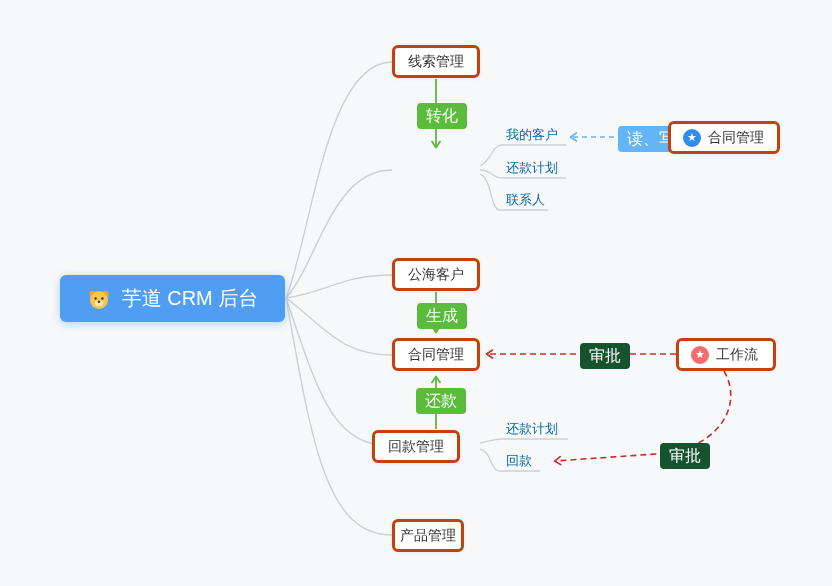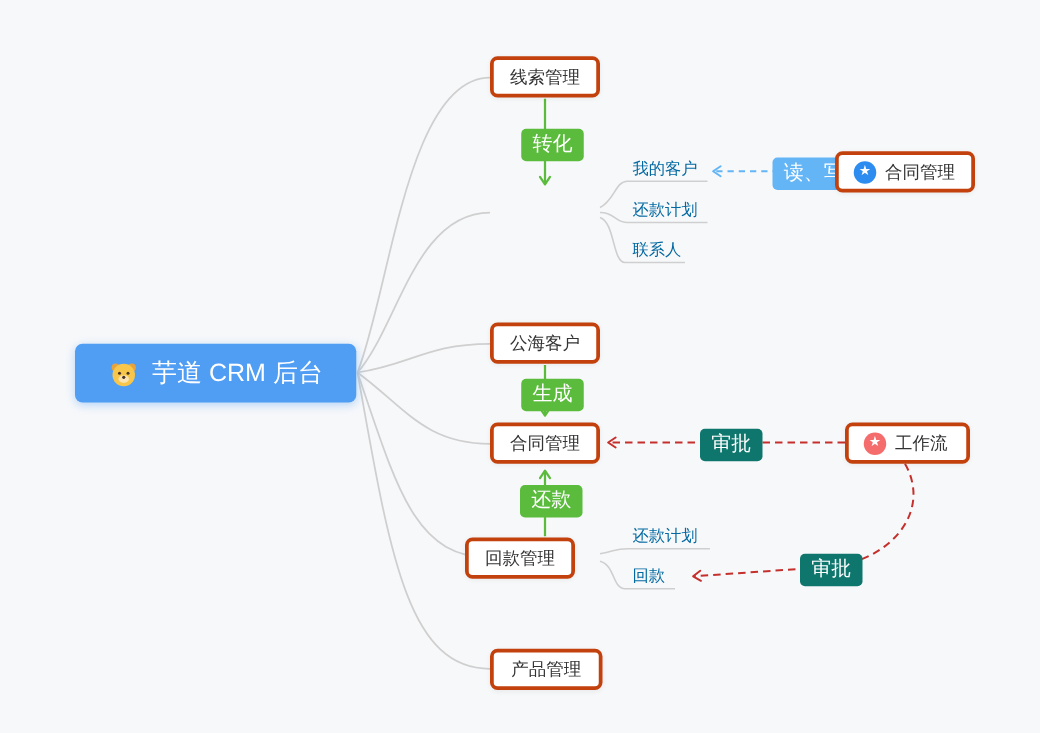--- a/index.html
+++ b/index.html
@@ -36,21 +36,21 @@
     box-sizing:border-box;
   }
   .badge{
     position:absolute;
     color:#fff;font-size:16px;line-height:1.25;
     border-radius:4px;padding:3px 9px;
     white-space:nowrap;
   }
   .badge-green{background:#5abb3c;}
   .badge-blue{background:#64b5f6;margin-left:26px;}
-  .badge-red{background:#0f766e;}
+  .badge-red{background:#14532d;margin-left:20px;}
   .leaf{
     position:absolute;
     font-size:13px;color:#0369a1;
     white-space:nowrap;
   }
   .icon-circle{
     width:18px;height:18px;border-radius:50%;
     display:flex;align-items:center;justify-content:center;
     color:#fff;font-size:11px;line-height:1;
     margin-right:7px;flex:0 0 auto;
@@ -120,21 +120,21 @@
     </div>
   <div class="node" style="left:392px;top:258px;width:88px;height:33px;">
       <span>公海客户</span>
     </div>
   <div class="node" style="left:392px;top:338px;width:88px;height:33px;">
       <span>合同管理</span>
     </div>
   <div class="node" style="left:372px;top:430px;width:88px;height:33px;">
       <span>回款管理</span>
     </div>
-  <div class="node" style="left:392px;top:519px;width:90px;height:33px;">
+  <div class="node" style="left:392px;top:519px;width:72px;height:33px;">
       <span>产品管理</span>
     </div>
 
   <div class="leaf" style="left:506px;top:126px;"><span>我的客户</span></div>
   <div class="leaf" style="left:506px;top:159px;"><span>还款计划</span></div>
   <div class="leaf" style="left:506px;top:191px;"><span>联系人</span></div>
 
   <div class="leaf" style="left:506px;top:420px;"><span>还款计划</span></div>
   <div class="leaf" style="left:506px;top:452px;"><span>回款</span></div>
 

